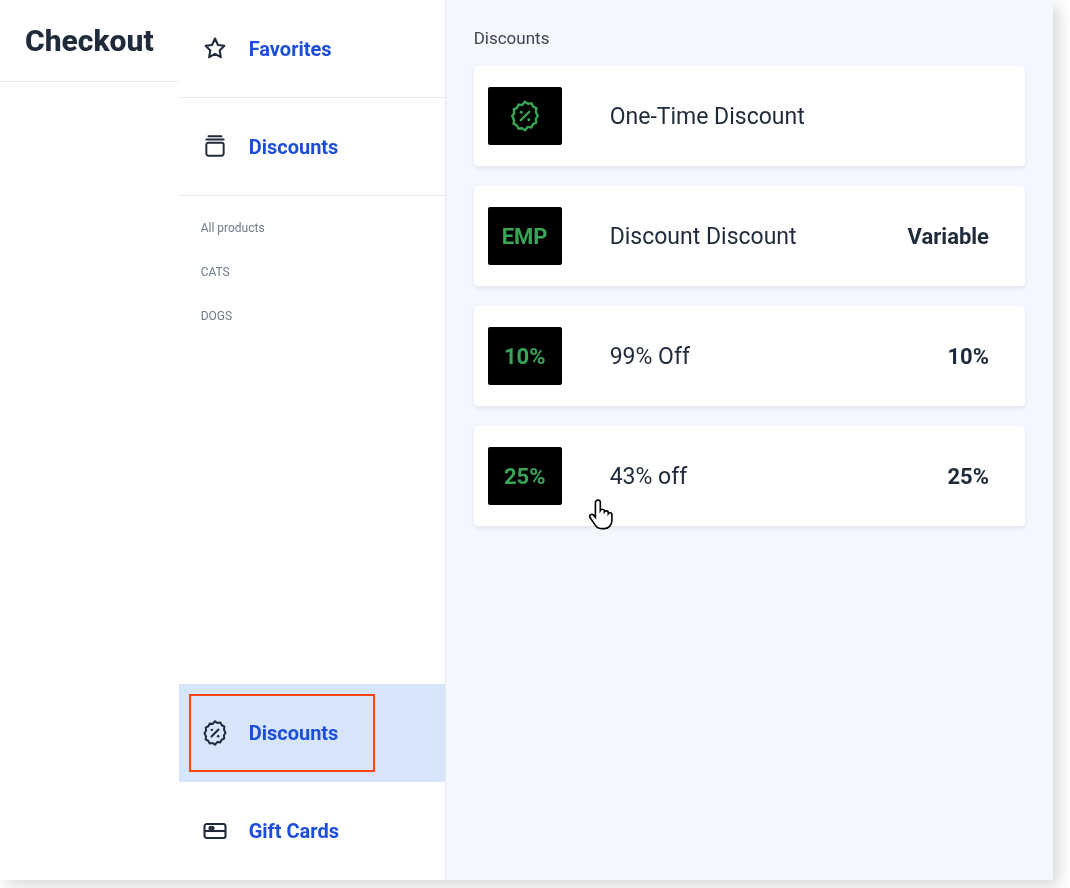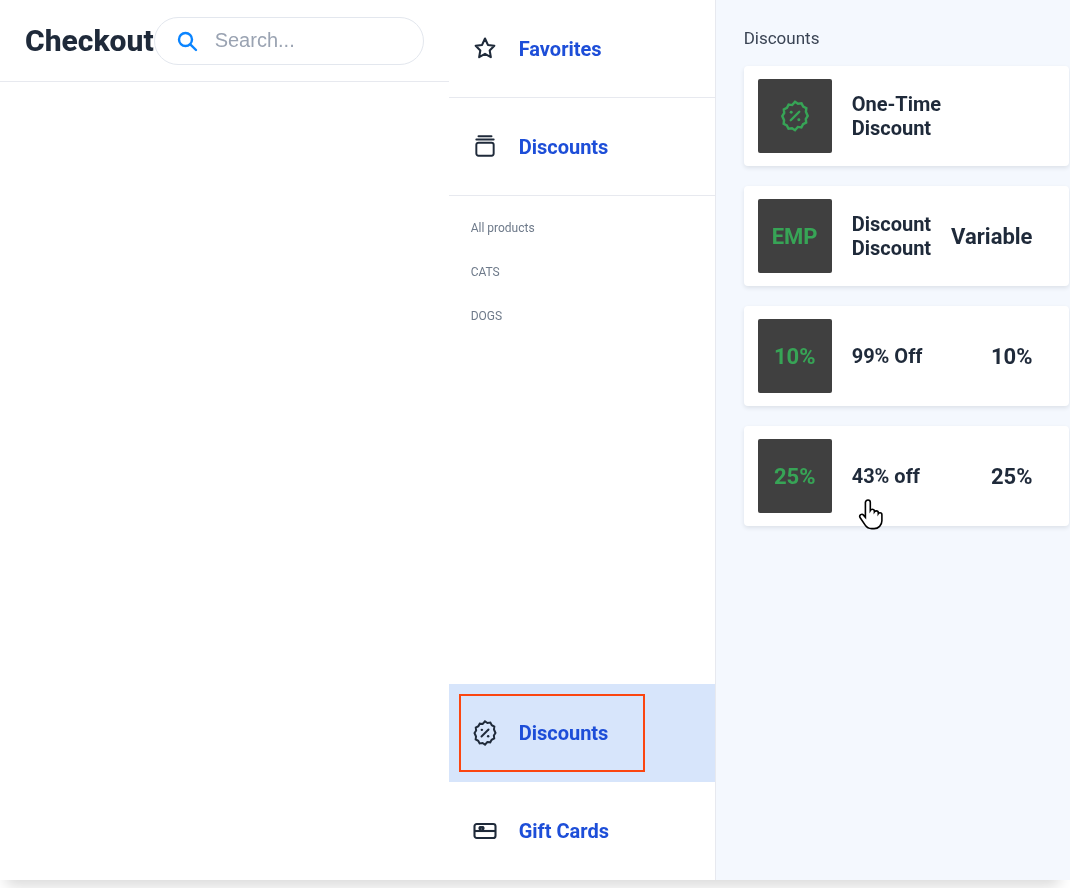--- a/index.html
+++ b/index.html
@@ -112,65 +112,57 @@
     height: 100px;
     display: flex;
     align-items: center;
     padding: 0 36px 0 14px;
     margin-bottom: 20px;
     cursor: pointer;
     gap: 20px;
   }
   .card-badge {
     width: 74px;
-    height: 74px;
-    background: #404040;
+    height: 58px;
+    background: #000000;
     display: flex;
     align-items: center;
     justify-content: center;
     font-size: 22px;
     font-weight: 700;
     color: #37a456;
     flex: 0 0 74px;
     border-radius: 2px;
   }
   .card-title {
-    font-size: 20px;
-    font-weight: 700;
+    font-size: 23px;
+    font-weight: 400;
     color: #1f2a3a;
     flex: 1;
+    margin-left: 28px;
   }
   .card-meta {
     font-size: 22px;
     font-weight: 700;
     color: #1f2a3a;
   }
   
   .cursor-hand {
     position: absolute;
     pointer-events: none;
   }
   svg { display: block; }
 </style>
 </head>
 <body>
 
 <div class="app">
 
   <div class="topbar">
     <div class="app-title">Checkout</div>
-    <div class="search-wrap">
-      <span class="nav-icon">
-        <svg width="24" height="24" viewBox="0 0 24 24" fill="none">
-          <circle cx="10.5" cy="10.5" r="6.5" stroke="#0a84ff" stroke-width="2.4"></circle>
-          <line x1="15.8" y1="15.8" x2="21" y2="21" stroke="#0a84ff" stroke-width="2.4" stroke-linecap="round"></line>
-        </svg>
-      </span>
-      <input class="search-input" type="text" placeholder="Search..." style="">
-    </div>
   </div>
 
   <div class="body">
 
     <div class="sidebar">
 
       <div class="nav-item">
         <span class="nav-icon">
           <svg width="28" height="28" viewBox="0 0 24 24" fill="none">
             <path d="M12 3l2.5 5.5L20 9.2l-4 4 1 5.8-5-2.8-5 2.8 1-5.8-4-4 5.5-0.7L12 3z" stroke="#1f2a3a" stroke-width="1.8" stroke-linejoin="round" fill="none"></path>

